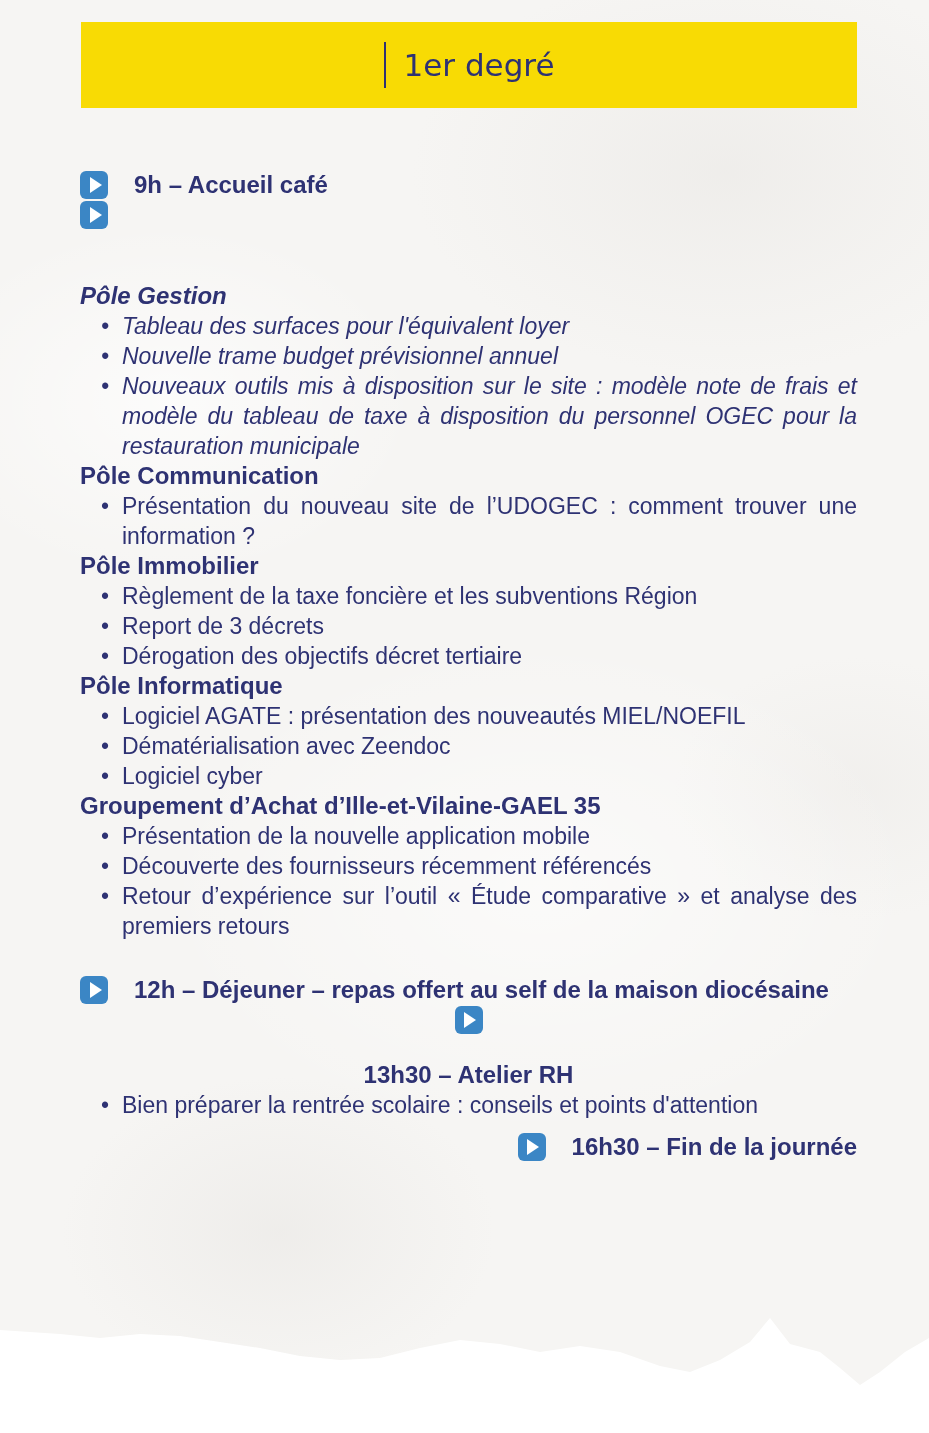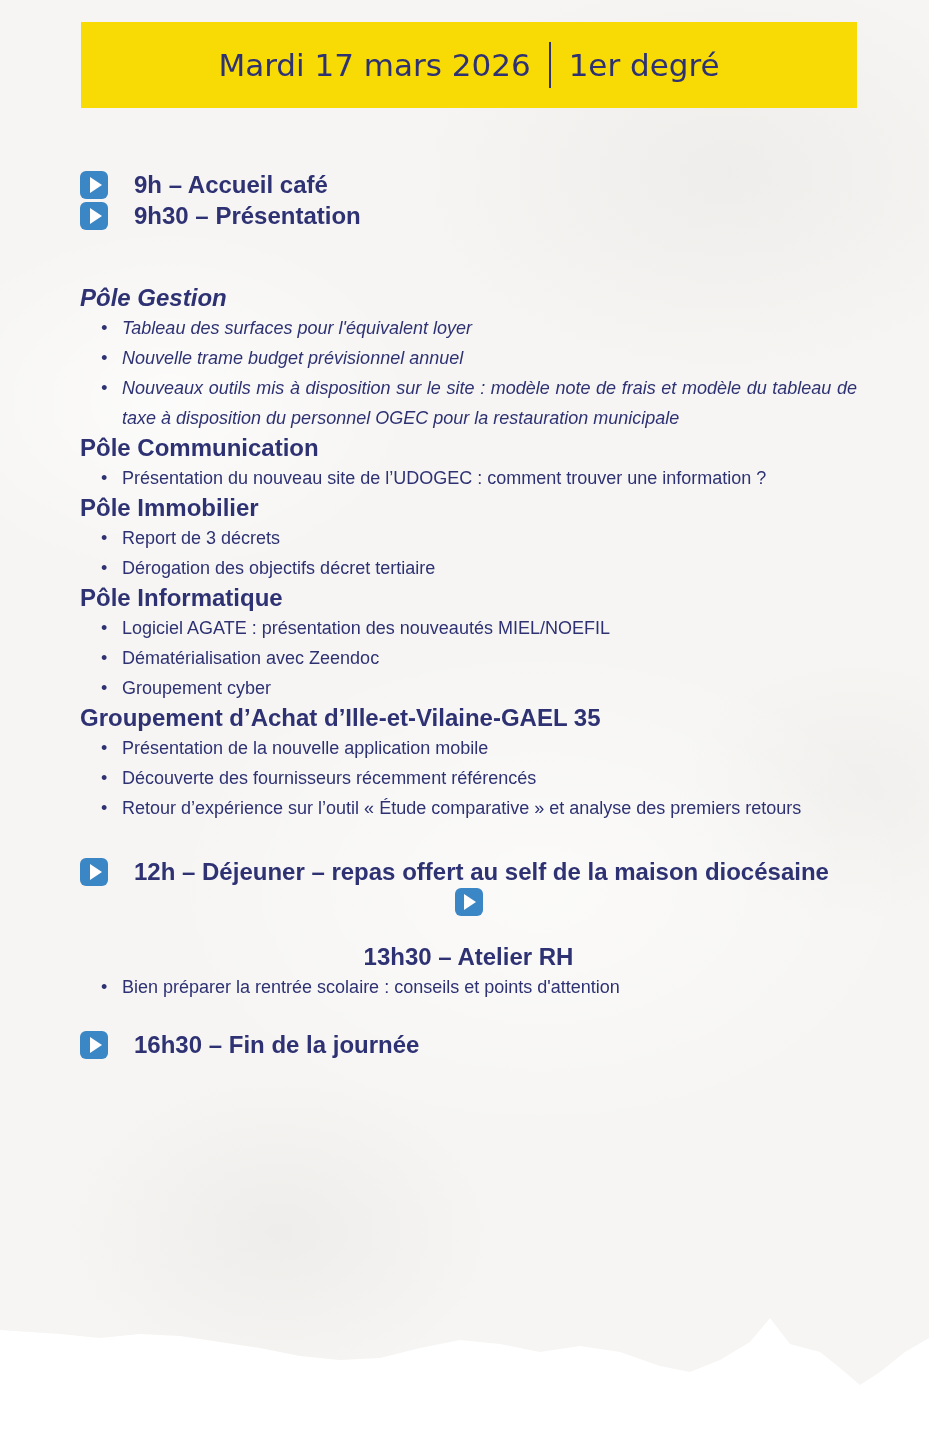--- a/index.html
+++ b/index.html
@@ -95,56 +95,54 @@
     line-height: 30px;
   }
   ul.bullets {
     list-style: none;
     margin: 0;
     padding: 0;
   }
   ul.bullets li {
     position: relative;
     padding-left: 42px;
-    font-size: 18px;
+    font-size: 23px;
     line-height: 30px;
     text-align: justify;
   }
   ul.bullets li::before {
     content: "\2022";
     position: absolute;
     left: 21px;
     top: 0;
   }
   .row-12h   { margin-top: 34px; }
   .row-13h30 { margin-top: 28px; flex-direction: column; }
   .atelier-list { margin-top: 26px; }
-  .row-16h30 { margin-top: 28px; }
+  .row-16h30 { margin-top: 12px; justify-content: flex-end; }
 </style>
 </head>
 <body>
 
 <div class="paper"></div>
 
 <div class="content">
 
   <div class="banner">
-    <span>Mardi 17 mars 2026</span>
     <span class="banner-divider"></span>
     <span>1er degré</span>
   </div>
 
   <div class="schedule-top">
     <div class="time-row">
       <span class="play-icon"></span>
       <span>9h – Accueil café</span>
     </div>
     <div class="time-row">
       <span class="play-icon"></span>
-      <span>9h30 – Présentation</span>
     </div>
   </div>
 
   <div class="section section--first">
     <div class="section-title">Pôle Gestion</div>
     <ul class="bullets">
       <li>Tableau des surfaces pour l'équivalent loyer</li>
       <li>Nouvelle trame budget prévisionnel annuel</li>
       <li>Nouveaux outils mis à disposition sur le site : modèle note de frais et modèle du tableau de taxe à disposition du personnel OGEC pour la restauration municipale</li>
     </ul>
@@ -153,31 +151,32 @@
   <div class="section">
     <div class="section-title">Pôle Communication</div>
     <ul class="bullets">
       <li>Présentation du nouveau site de l’UDOGEC : comment trouver une information ?</li>
     </ul>
   </div>
 
   <div class="section">
     <div class="section-title">Pôle Immobilier</div>
     <ul class="bullets">
+      <li>Règlement de la taxe foncière et les subventions Région</li>
       <li>Report de 3 décrets</li>
       <li>Dérogation des objectifs décret tertiaire</li>
     </ul>
   </div>
 
   <div class="section">
     <div class="section-title">Pôle Informatique</div>
     <ul class="bullets">
       <li>Logiciel AGATE : présentation des nouveautés MIEL/NOEFIL</li>
       <li>Dématérialisation avec Zeendoc</li>
-      <li>Groupement cyber</li>
+      <li>Logiciel cyber</li>
     </ul>
   </div>
 
   <div class="section">
     <div class="section-title">Groupement d’Achat d’Ille-et-Vilaine-GAEL 35</div>
     <ul class="bullets">
       <li>Présentation de la nouvelle application mobile</li>
       <li>Découverte des fournisseurs récemment référencés</li>
       <li>Retour d’expérience sur l’outil « Étude comparative » et analyse des premiers retours</li>
     </ul>

